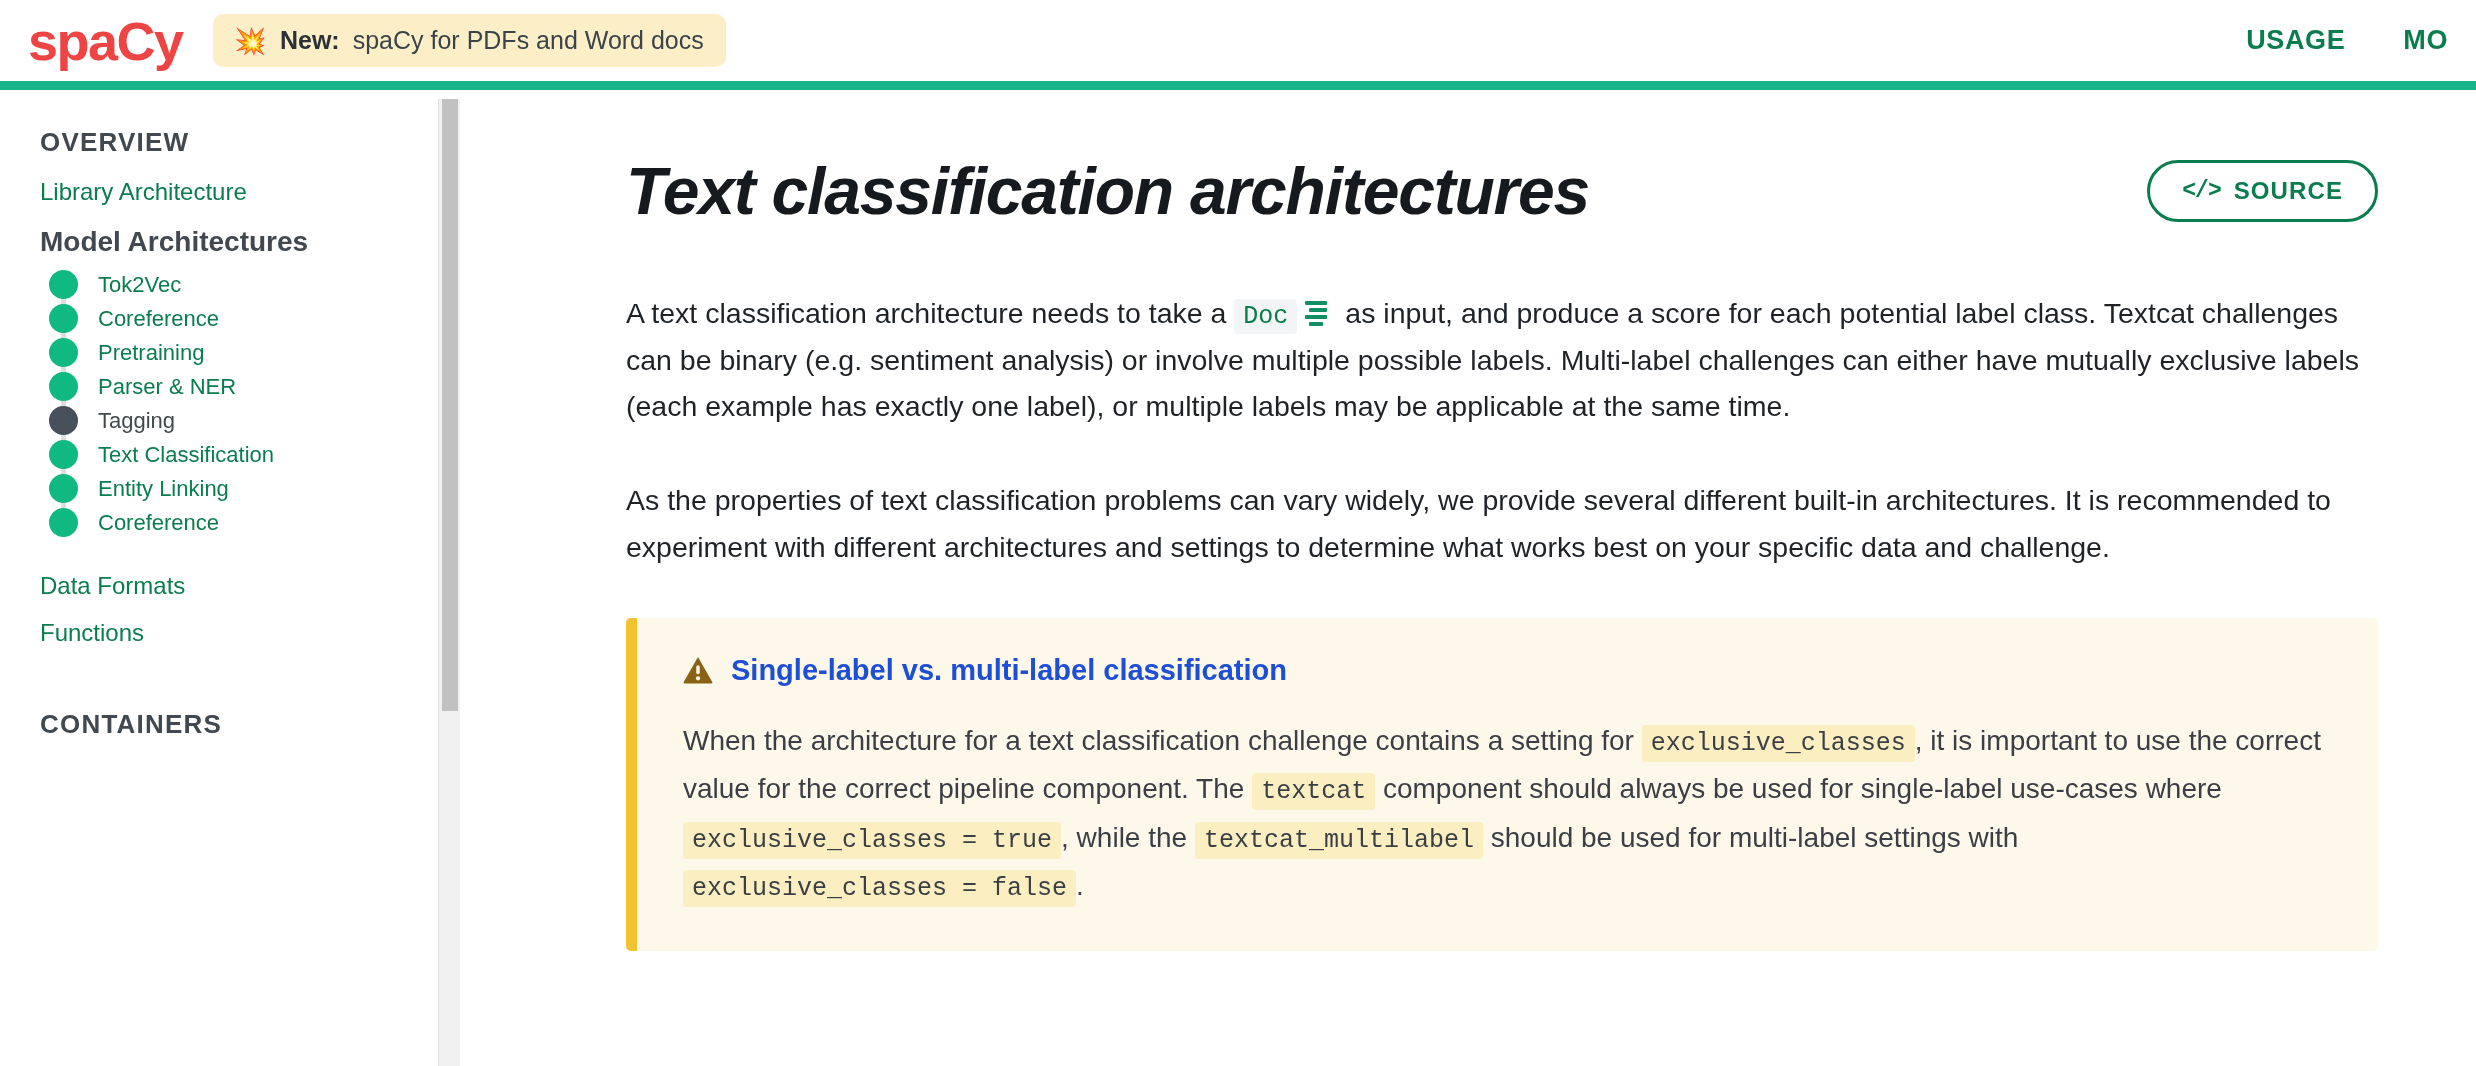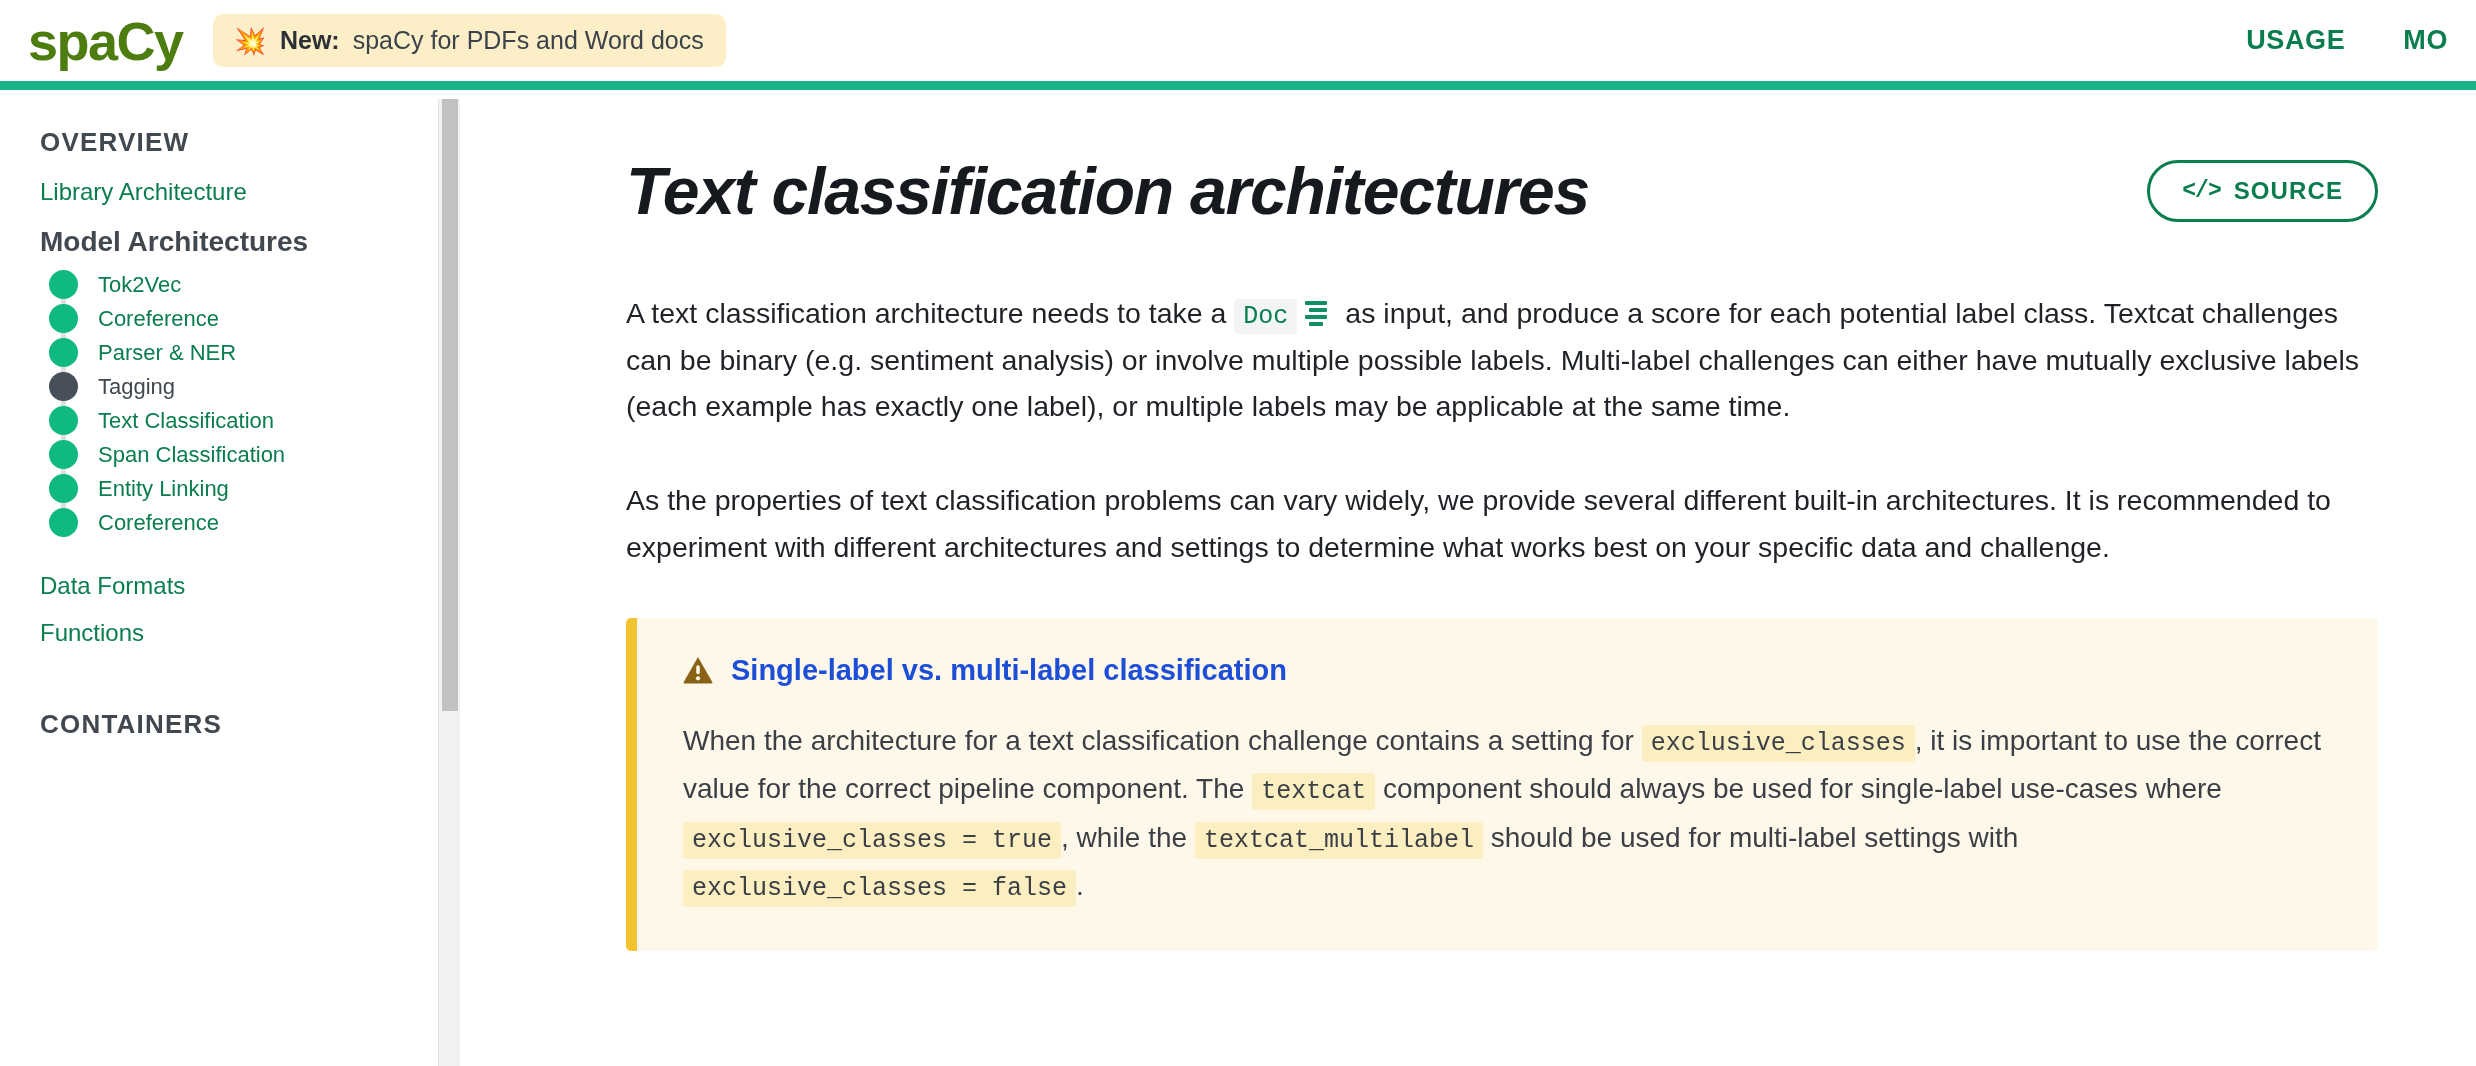--- a/index.html
+++ b/index.html
@@ -21,21 +21,21 @@
     height: 90px;
     background: #ffffff;
     border-bottom: 9px solid #19b389;
     display: flex;
     align-items: center;
     padding: 0 28px;
   }
   #logo {
     font-size: 54px;
     font-weight: 700;
-    color: #4d7c0f;
+    color: #ef4444;
     letter-spacing: -1.5px;
     line-height: 1;
     margin-right: 30px;
     white-space: nowrap;
     font-family: "Liberation Sans", sans-serif;
   }
   #banner {
     background: #fcefc7;
     border-radius: 10px;
     padding: 12px 22px;
@@ -309,33 +309,33 @@
     <div class="tree-item">
       <span class="tree-dot"></span>
       <span class="tree-label">Tok2Vec</span>
     </div>
     <div class="tree-item">
       <span class="tree-dot"></span>
       <span class="tree-label">Coreference</span>
     </div>
     <div class="tree-item">
       <span class="tree-dot"></span>
+      <span class="tree-label">Pretraining</span>
+    </div>
+    <div class="tree-item">
+      <span class="tree-dot"></span>
       <span class="tree-label">Parser &amp; NER</span>
     </div>
     <div class="tree-item">
       <span class="tree-dot muted"></span>
       <span class="tree-label muted">Tagging</span>
     </div>
     <div class="tree-item">
       <span class="tree-dot"></span>
       <span class="tree-label">Text Classification</span>
-    </div>
-    <div class="tree-item">
-      <span class="tree-dot"></span>
-      <span class="tree-label">Span Classification</span>
     </div>
     <div class="tree-item">
       <span class="tree-dot"></span>
       <span class="tree-label">Entity Linking</span>
     </div>
     <div class="tree-item">
       <span class="tree-dot"></span>
       <span class="tree-label">Coreference</span>
     </div>
   </div>

